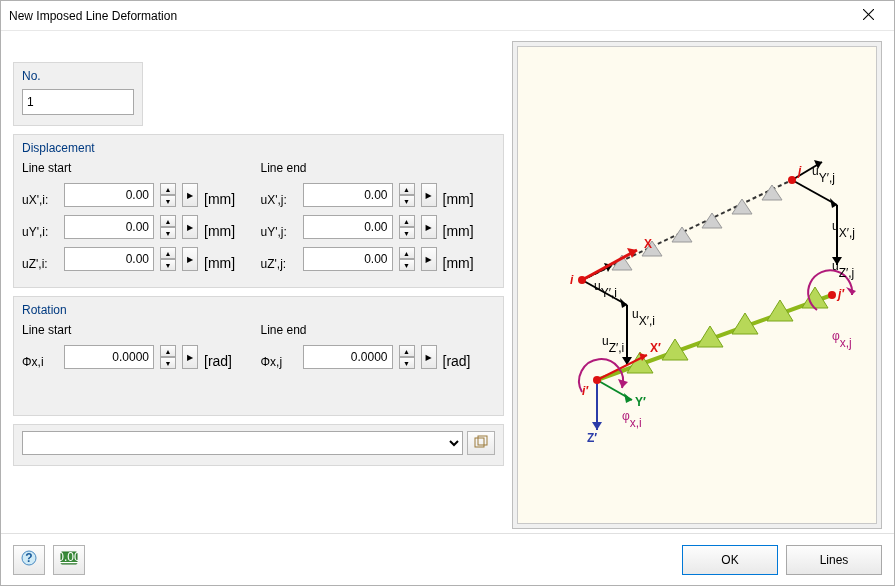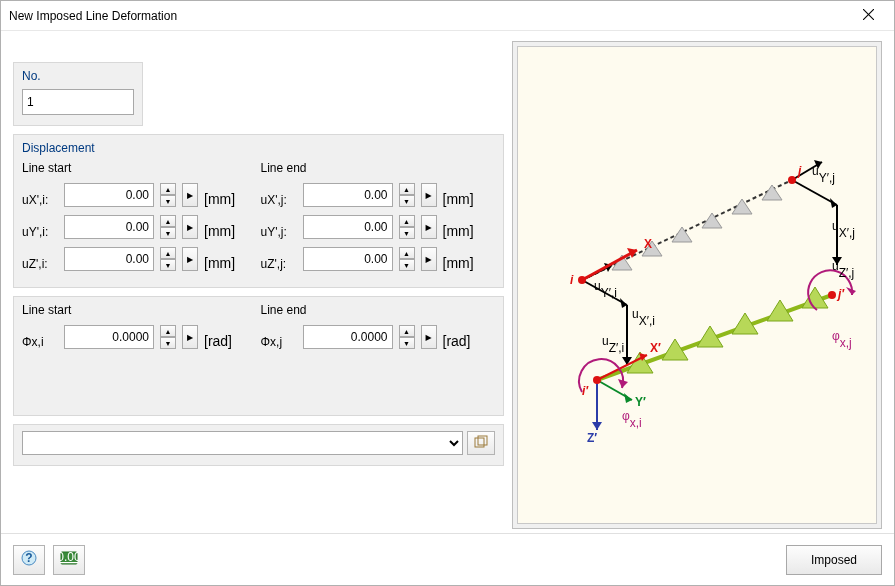--- a/index.html
+++ b/index.html
@@ -157,20 +157,21 @@
                   <div class="spin-btn">▼</div>
                 </div>
               <div class="more-btn">▶</div>
               <span class="unit">[mm]</span>
             </div>
           </div>
         </div>
       </div>
 
       <div class="group grp-wide grp-rotation">
+        <div class="group-title">Rotation</div>
         <div class="two-cols">
           <div class="col-half">
             <span class="sub-label">Line start</span>
             <div class="field-row">
               <span class="lbl">Φx,i</span>
               <input type="text" class="num" value="0.0000" style="">
               <div class="spin-group">
                   <div class="spin-btn">▲</div>
                   <div class="spin-btn">▼</div>
                 </div>
@@ -306,16 +307,17 @@
     </div>
     <div class="icon-btn">
       <span>
         <svg width="18" height="14" viewBox="0 0 18 14">
             <rect x="1" y="1" width="16" height="12" rx="1" fill="#3a8a3a" stroke="#247024"></rect>
             <text x="9" y="10" text-anchor="middle" font-size="7" fill="#fff" text-decoration="underline">0.00</text>
           </svg>
       </span>
     </div>
     <div class="spacer"></div>
-    <button class="btn">Imposed</button>
+    <button class="btn btn-ok">OK</button>
+    <button class="btn">Lines</button>
   </div>
 
 </div>
 
 </body></html>

